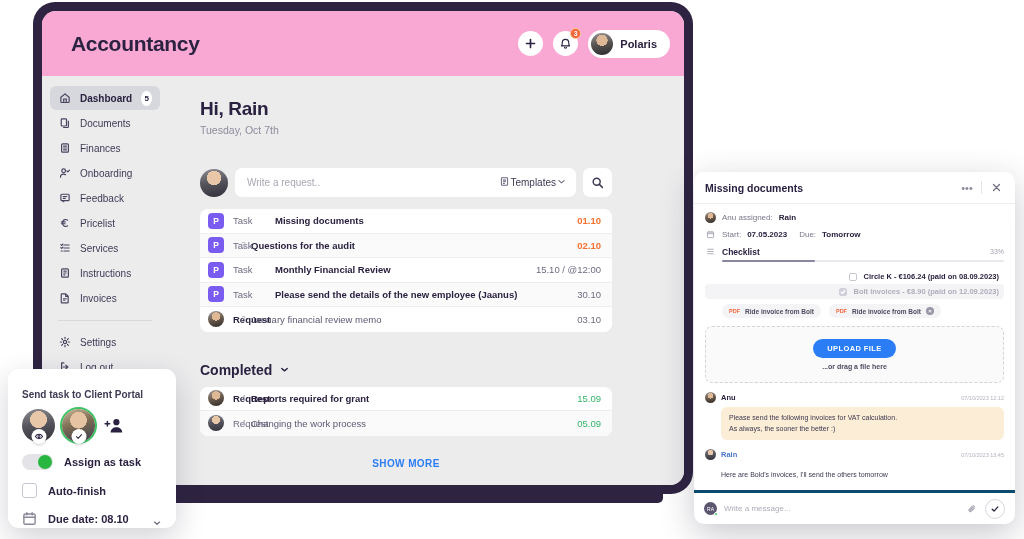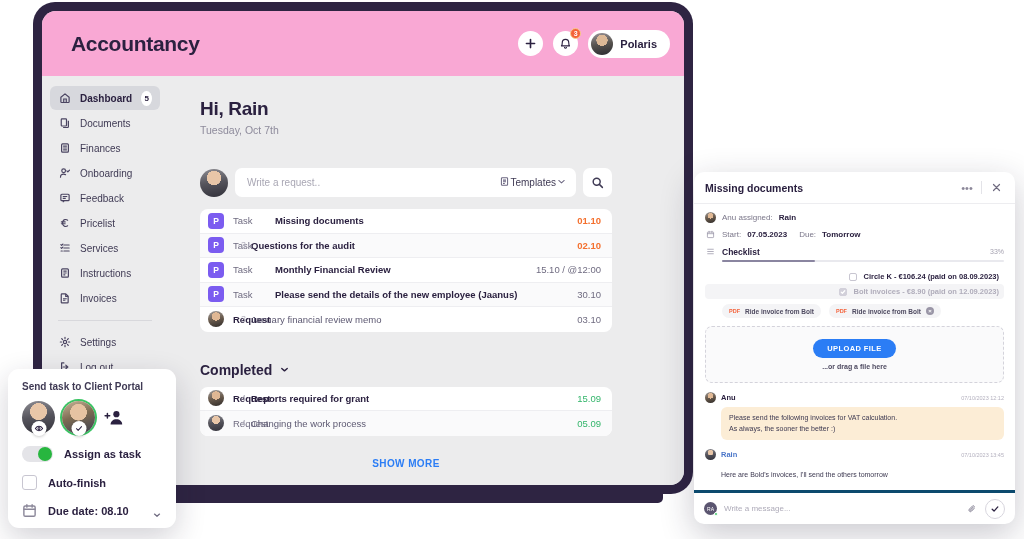--- a/index.html
+++ b/index.html
@@ -264,21 +264,21 @@
   .ci-send svg { width: 10px; height: 10px; stroke: #2b2140; fill:none; stroke-width: 2; }
 
   
   .popup {
     position: absolute; left: 8px; top: 369px;
     width: 168px; height: 159px;
     background: #fff; border-radius: 11px;
     box-shadow: 0 10px 30px rgba(30,24,50,0.2);
     padding: 12px 14px;
   }
-  .popup-title { font-size: 10px; font-weight: bold; color: #3f3a54; margin-bottom: 9px; }
+  .popup-title { font-size: 10px; font-weight: bold; color: #3f3a54; margin-bottom: 9px; margin-top: 8px; }
   .popup-avs { display: flex; align-items: center; gap: 7px; margin-bottom: 12px; }
   .pav { width: 33px; height: 33px; border-radius: 50%; position: relative; }
   .pav.sel { box-shadow: 0 0 0 2px #3ac463; }
   .pav-badge {
     position: absolute; bottom: -2px; left: 50%; transform: translateX(-50%);
     width: 15px; height: 15px; border-radius: 50%; background: #fff;
     display: flex; align-items: center; justify-content: center;
     box-shadow: 0 1px 3px rgba(0,0,0,.2);
   }
   .pav-badge svg { width: 9px; height: 9px; stroke: #2b2140; fill: none; stroke-width: 1.8; }

